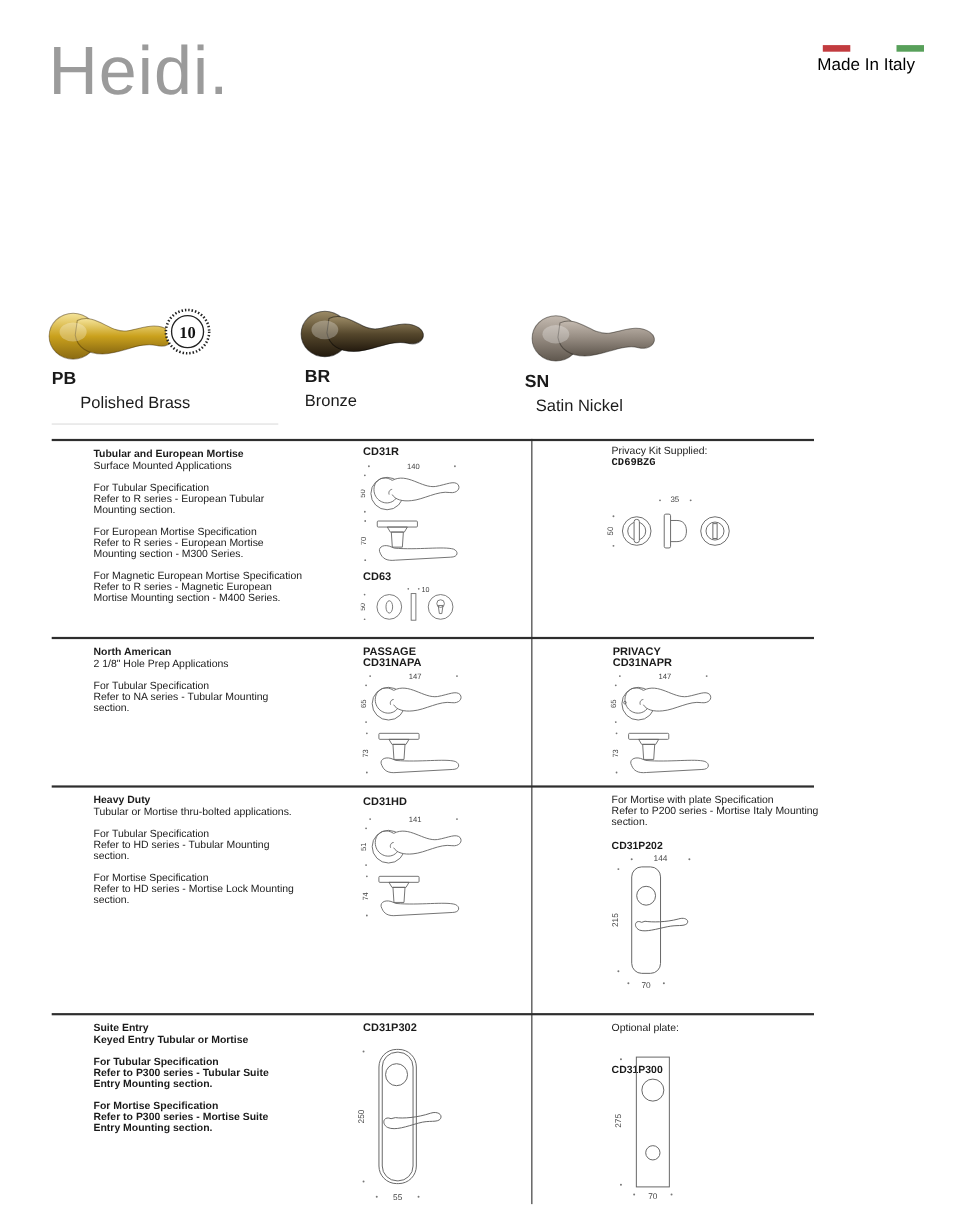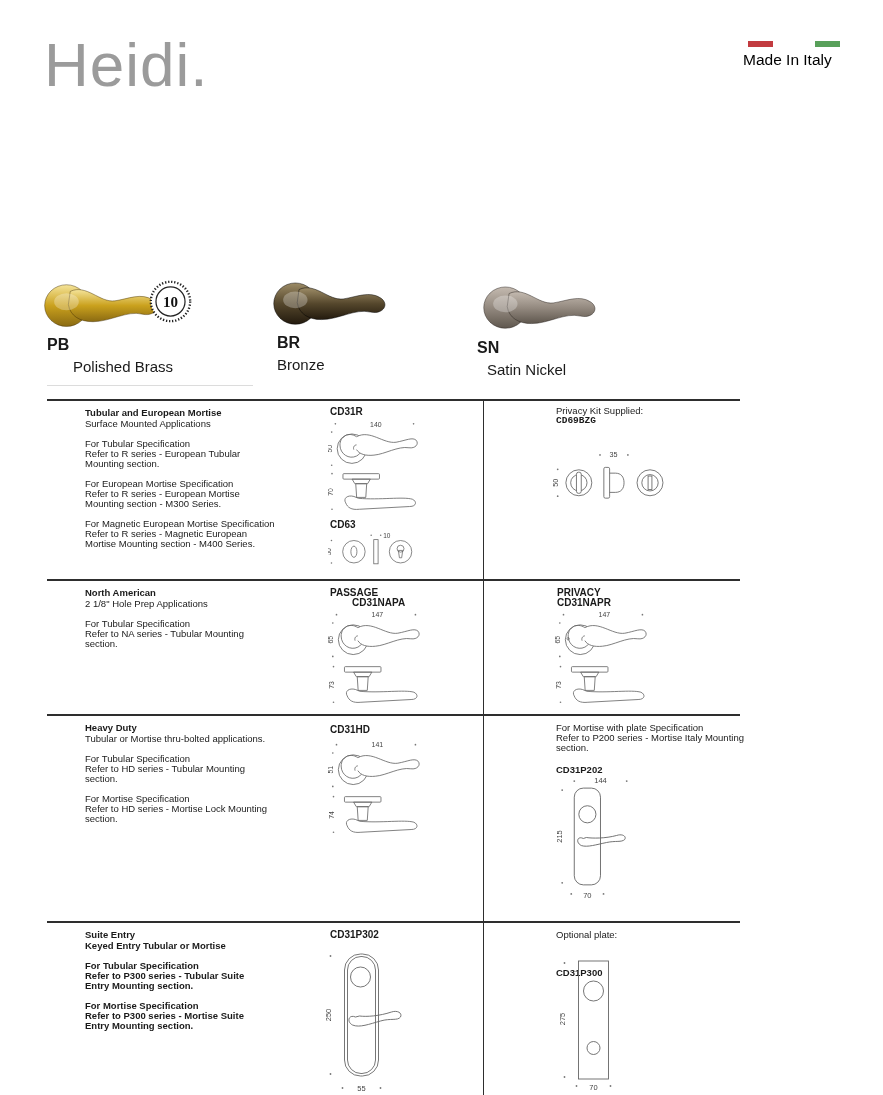--- a/index.html
+++ b/index.html
@@ -225,21 +225,21 @@
   </svg>
 
   <div class="abs small b" style="left:85px;top:588px;">North American</div>
   <div class="abs small pre" style="left:85px;top:599px;width:240px;">2 1/8" Hole Prep Applications
 
 For Tubular Specification
 Refer to NA series - Tubular Mounting
 section.</div>
 
   <div class="abs code" style="left:330px;top:588px;">PASSAGE</div>
-  <div class="abs code" style="left:330px;top:598px;margin-left:22px;">CD31NAPA</div>
+  <div class="abs code" style="left:330px;top:598px;">CD31NAPA</div>
   <svg class="abs" style="left:328px;top:610px;" width="95" height="52" viewBox="0 0 100 56">
     <use href="#lever-top" xlink:href="#lever-top"></use>
     <text class="dim" x="52" y="8">147</text>
     <text class="dim" transform="translate(4,32) rotate(-90)">65</text>
   </svg>
   <svg class="abs" style="left:328px;top:663px;" width="95" height="42" viewBox="0 0 100 46">
     <use href="#lever-side" xlink:href="#lever-side"></use>
     <text class="dim" transform="translate(5,24) rotate(-90)">73</text>
   </svg>
 

